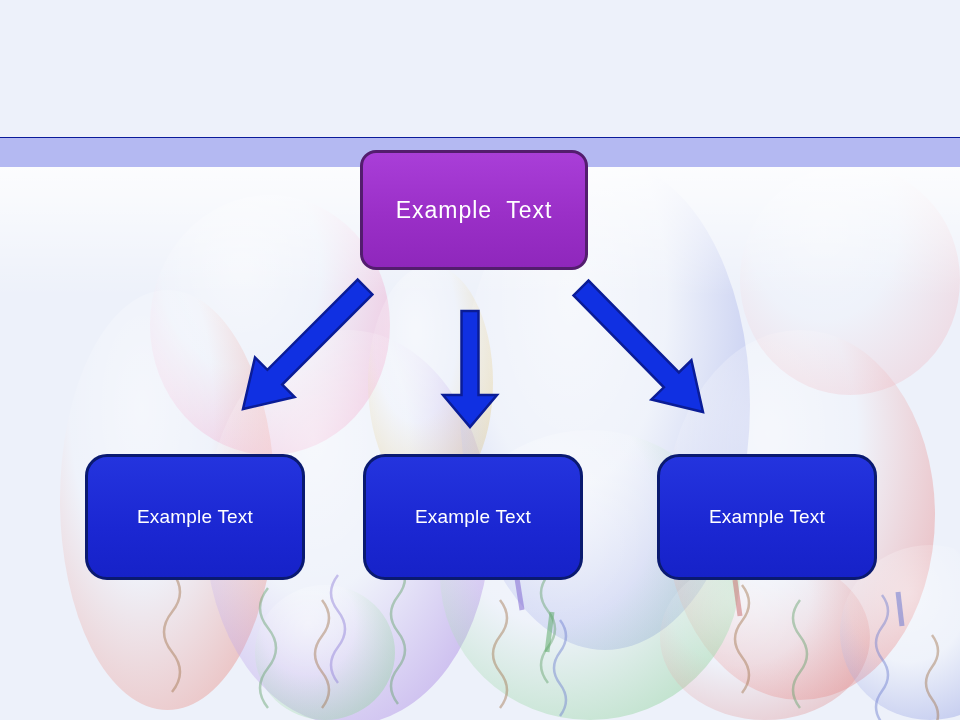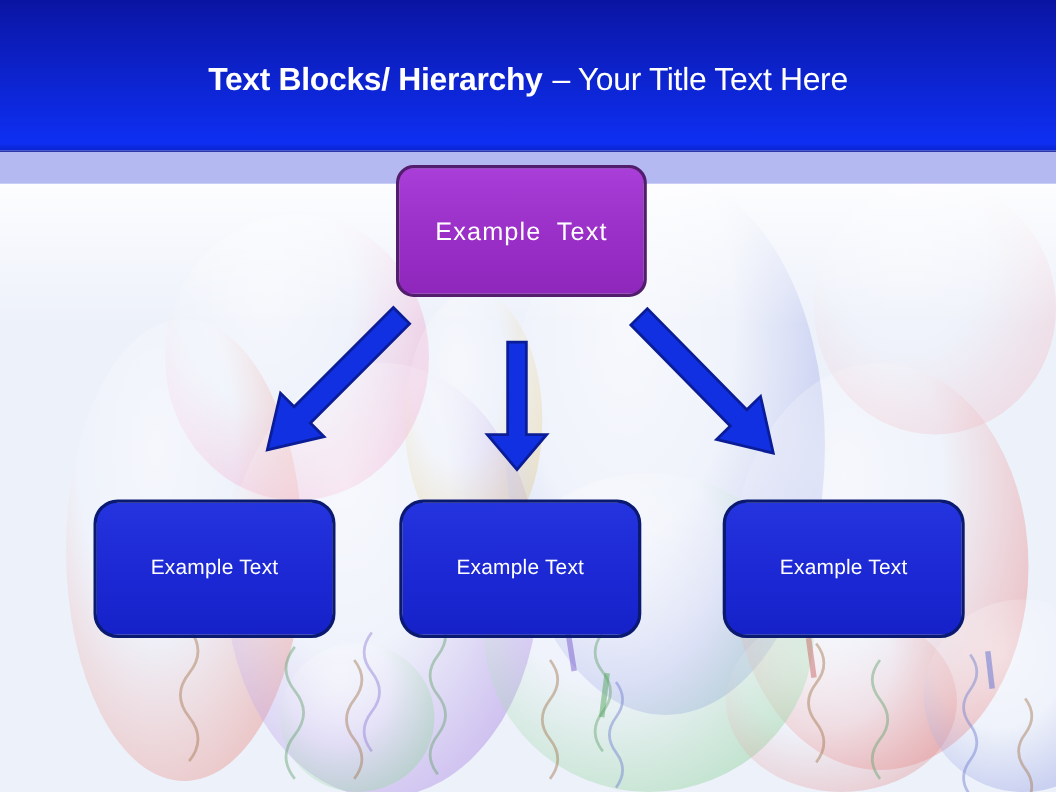--- a/index.html
+++ b/index.html
@@ -98,23 +98,20 @@
       <g stroke-width="5" opacity=".5" fill="none">
         <path stroke="#7a5fd0" d="M516,572 l6,38"></path>
         <path stroke="#57a863" d="M552,612 l-5,40"></path>
         <path stroke="#c96a6a" d="M735,580 l5,36"></path>
         <path stroke="#5f6fd0" d="M898,592 l4,34"></path>
       </g>
     </svg>
     <div class="fade"></div>
   </div>
 
-  <div class="header">
-    <h1 class="title"><span class="b">Text Blocks/ Hierarchy</span><span>– Your Title Text Here</span></h1>
-  </div>
   <div class="strip"></div>
 
   <div class="root-box">
     <span>Example Text</span>
   </div>
 
   <svg class="arrows" width="960" height="720" viewBox="0 0 960 720">
     <polygon points="357.6,279.6 267.4,369.8 255.0,357.4 243,409 294.6,397.0 282.2,384.6 372.4,294.4"></polygon>
     <polygon points="461.5,311 461.5,395 443,395 470,427 497,395 478.5,395 478.5,311"></polygon>
     <polygon points="573.5,295.4 663.9,387.3 651.4,399.5 703,412 691.4,360.3 678.9,372.5 588.5,280.6"></polygon>

